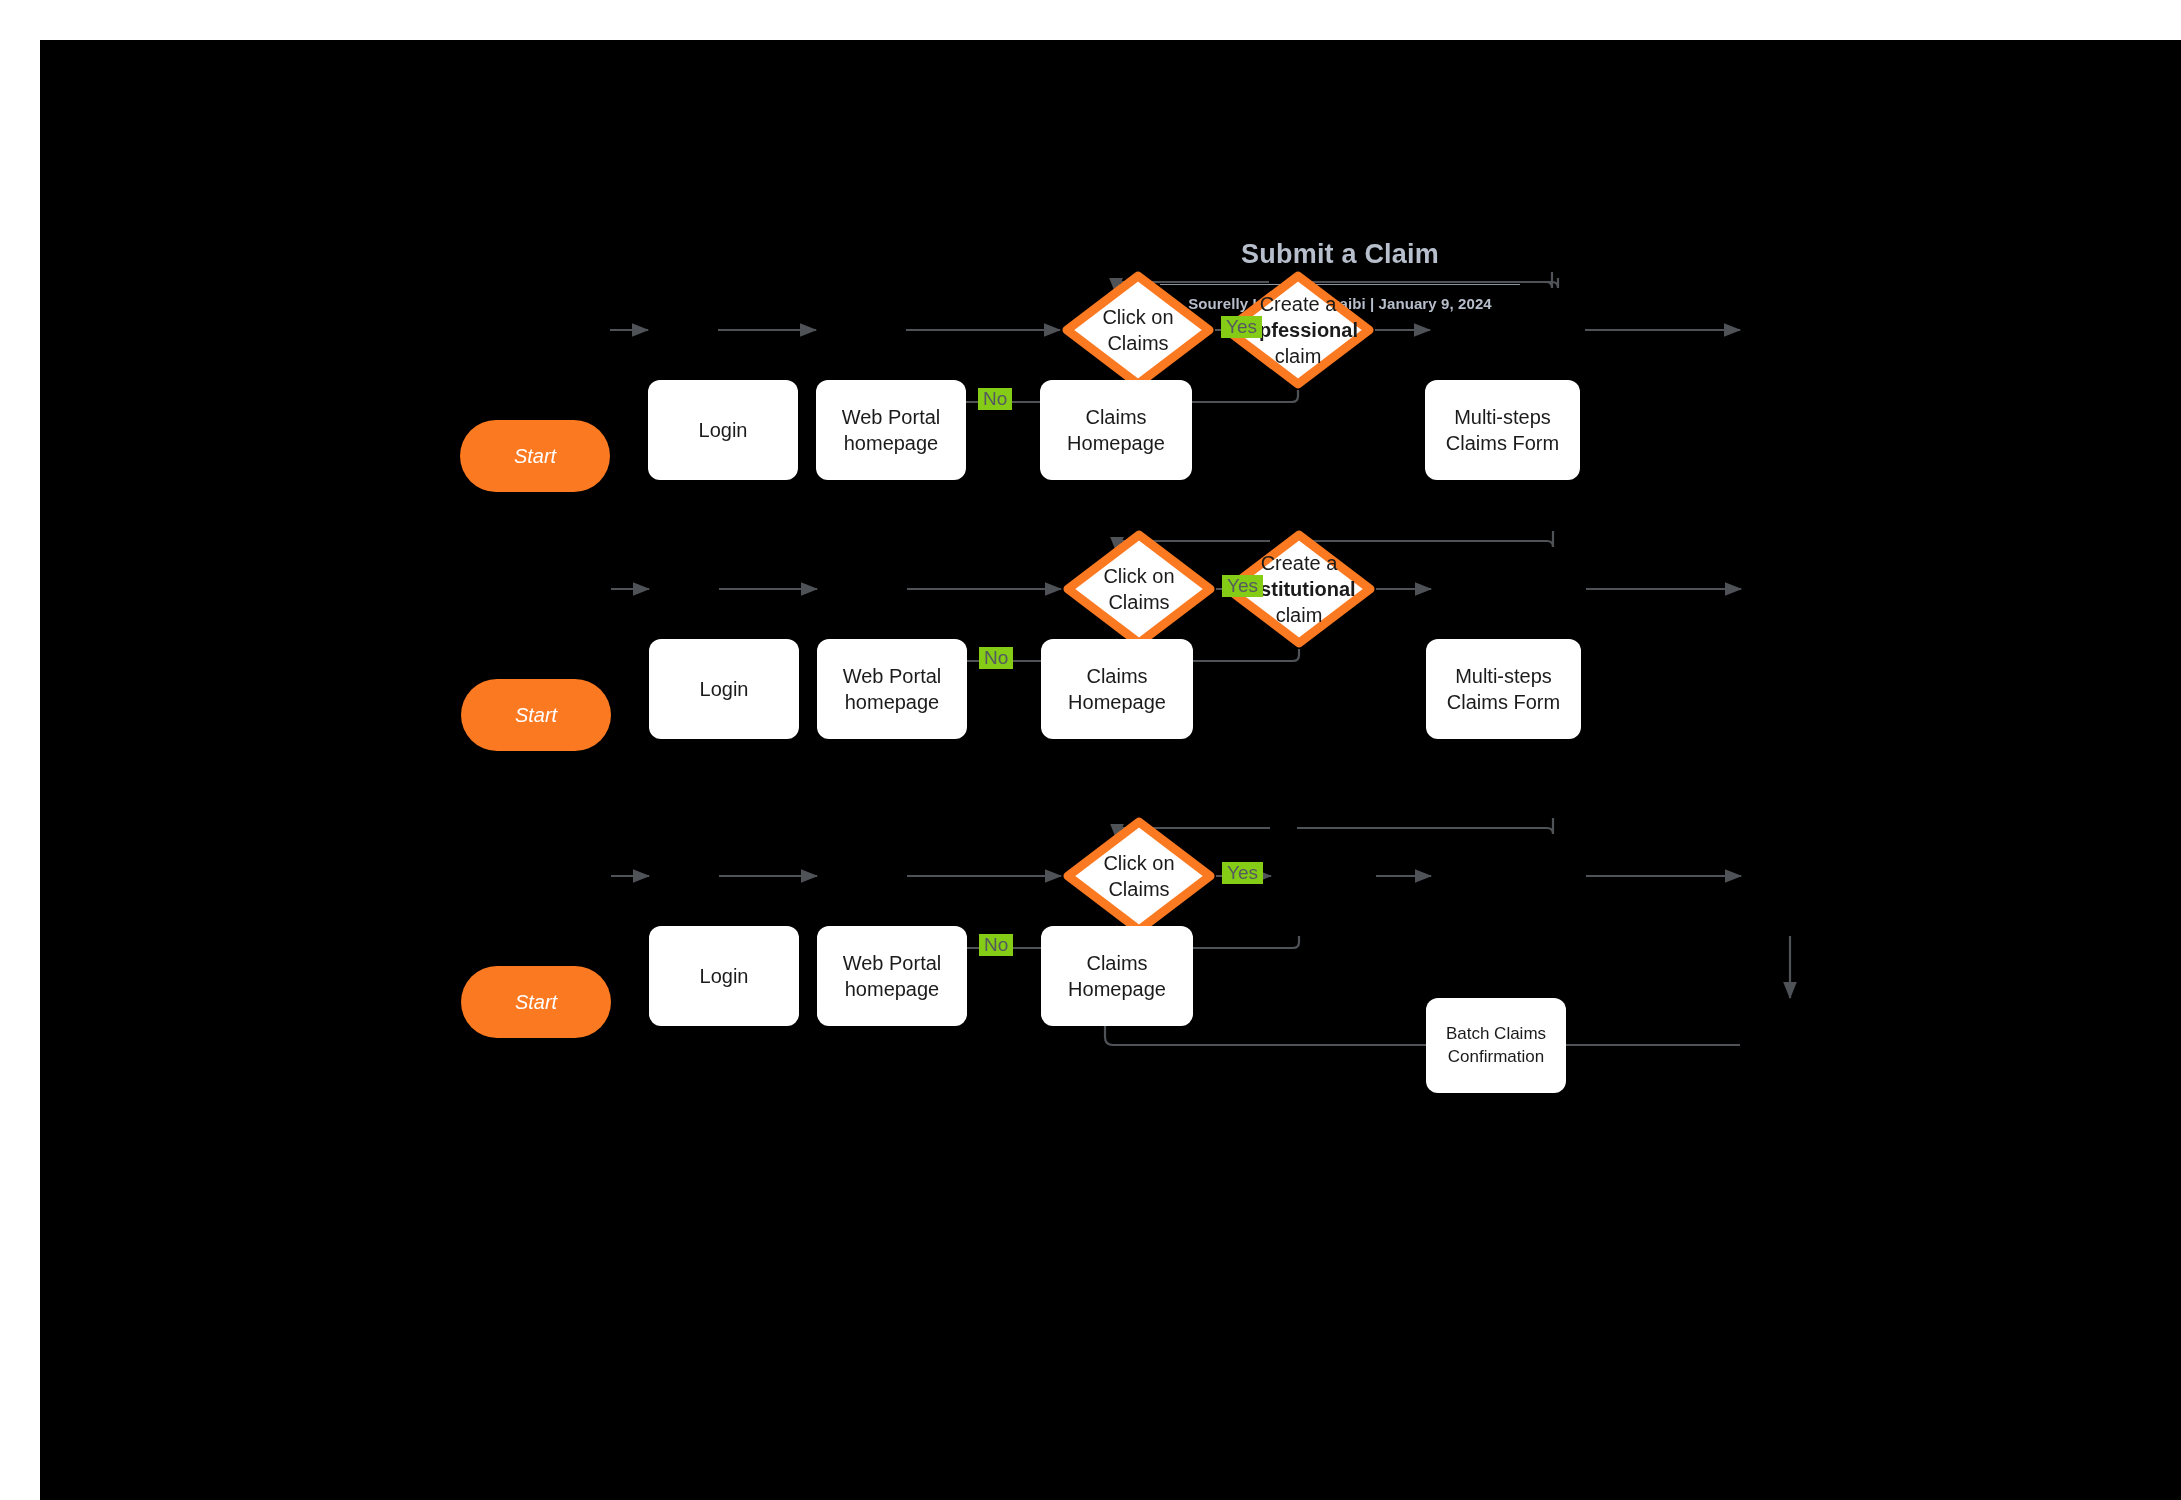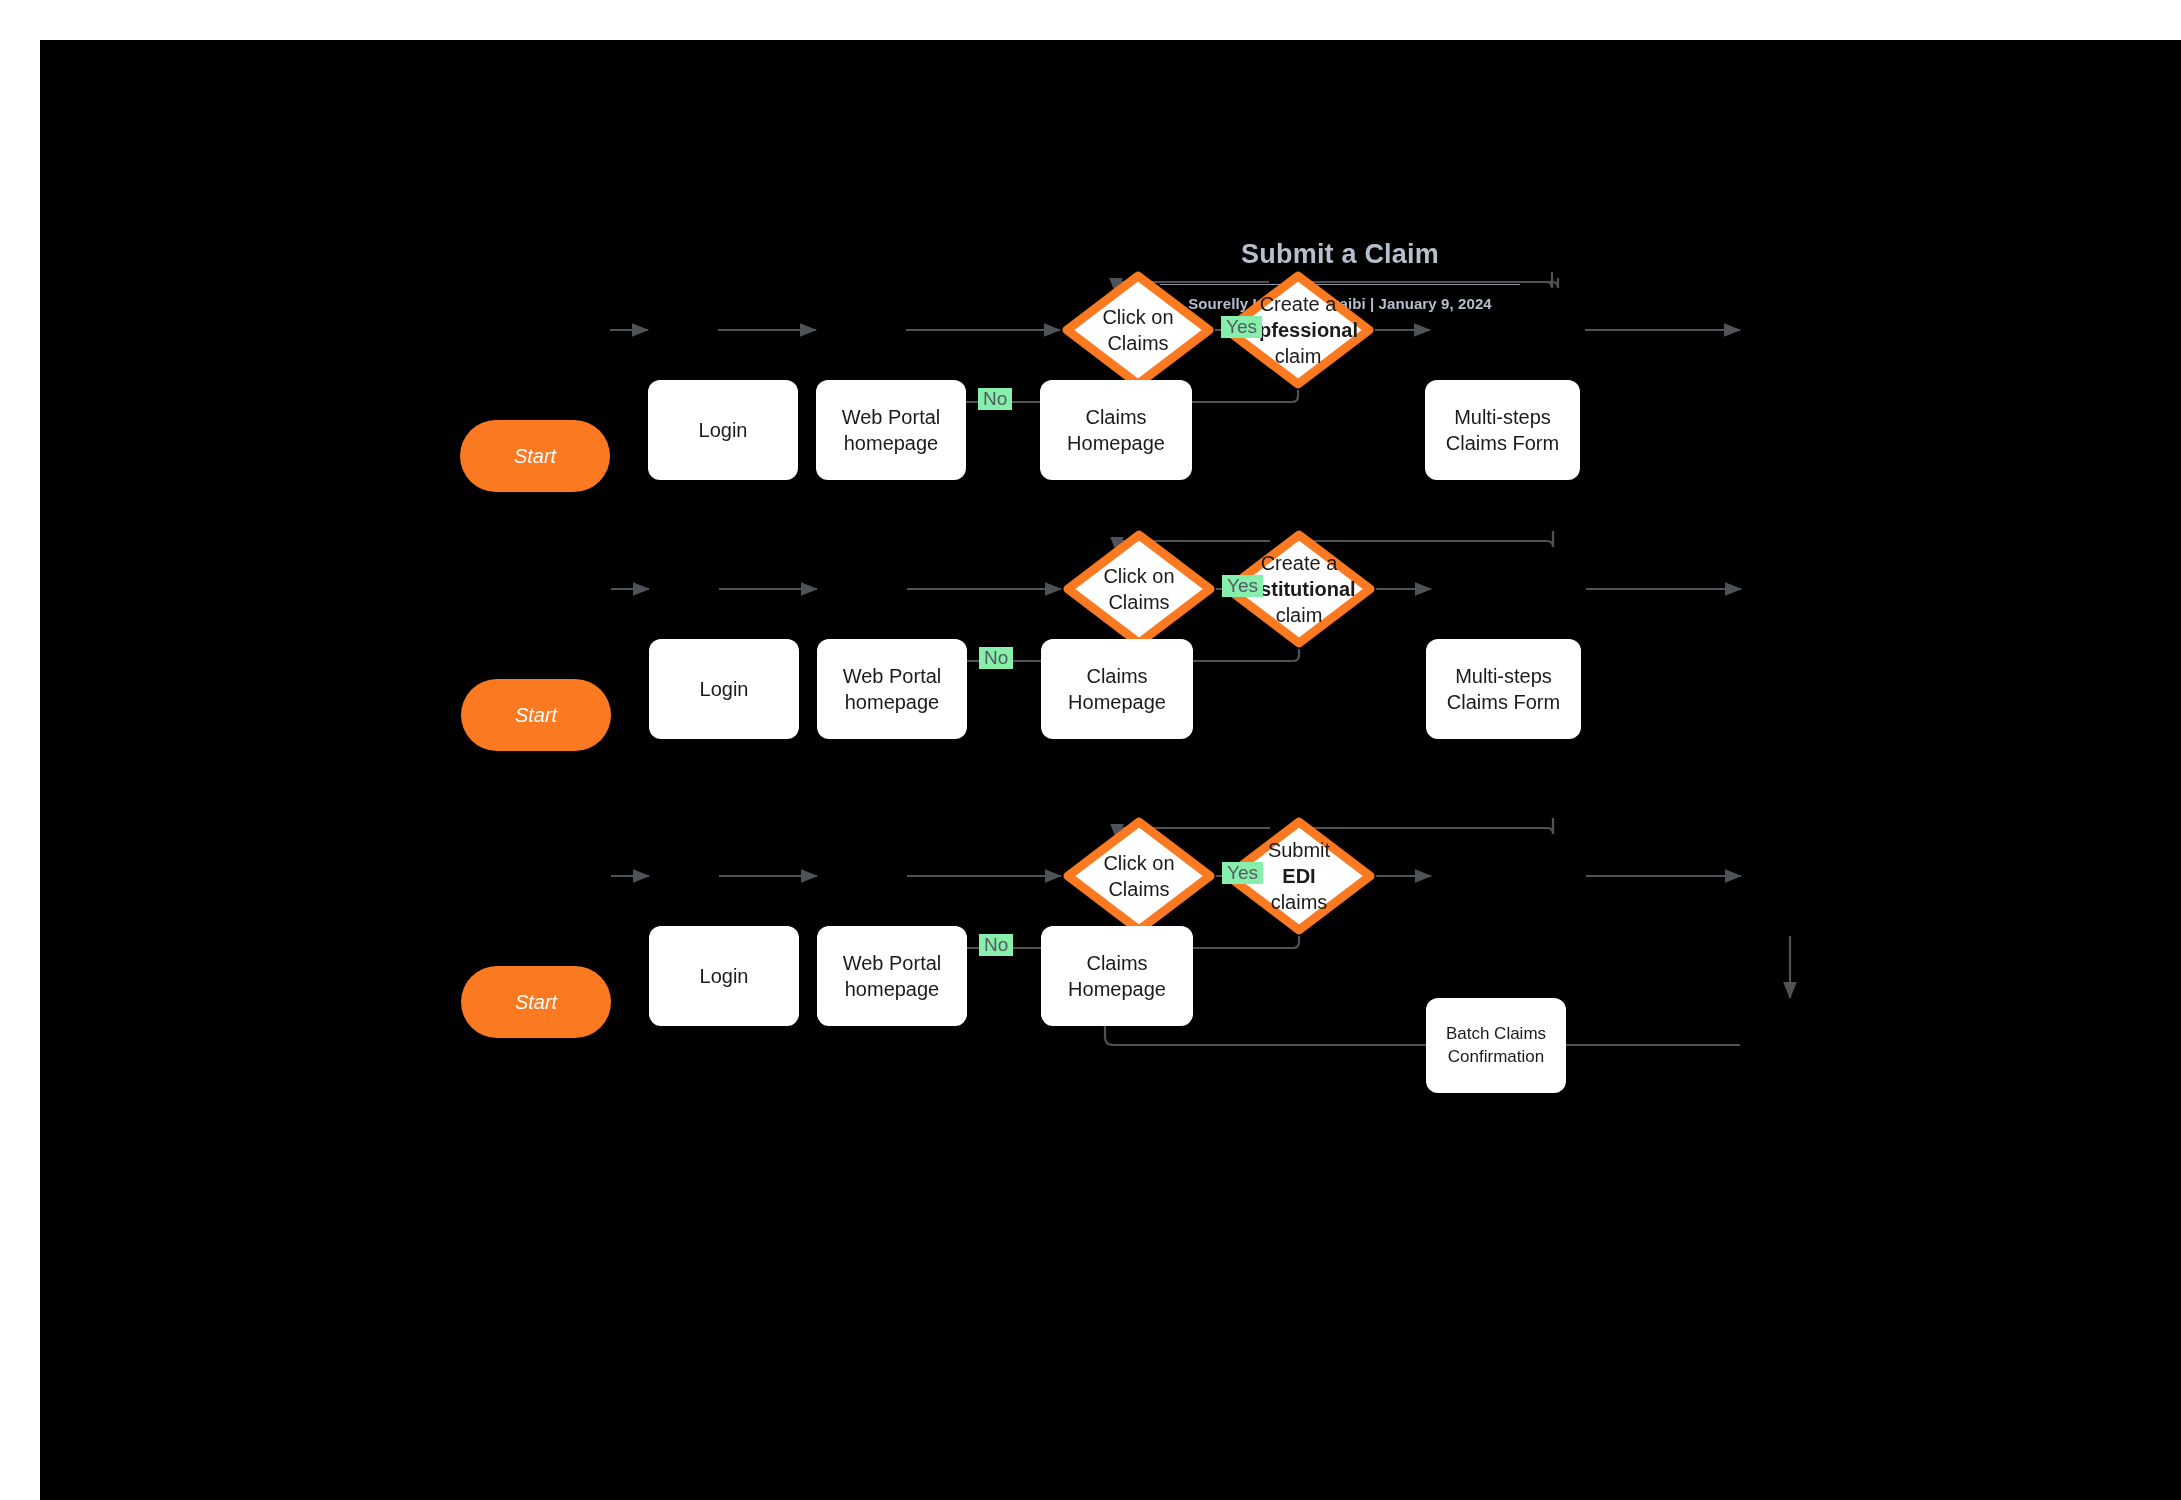--- a/index.html
+++ b/index.html
@@ -26,21 +26,21 @@
   .small{font-size:17px;}
 
   .dia{position:absolute;width:152px;height:118px;z-index:3;}
   .dia .shape{position:absolute;left:0;top:0;width:100%;height:100%;}
   .dia .dtext{position:absolute;left:-14px;top:0;width:180px;height:118px;
       display:flex;align-items:center;justify-content:center;text-align:center;
       color:#1b1b1b;font-size:20px;line-height:1.3;z-index:4;}
   .dia .dtext b{font-weight:bold;}
 
   .elabel{position:absolute;z-index:5;font-size:19px;color:#555a60;
-          background:#86efac;padding:0 5px;}
+          background:#84cc16;padding:0 5px;}
 </style>
 </head>
 <body>
 
 <div id="page">
   <div id="canvas">
 
     <div class="titleblock">
       <div class="title">Submit a Claim</div>
       <div class="titlerule"></div>
@@ -200,32 +200,20 @@
       <svg class="shape" viewBox="0 0 152 118">
         <polygon points="76,5 147,59 76,113 5,59" fill="#ffffff" stroke="#fa7921" stroke-width="9" stroke-linejoin="round"></polygon>
       </svg>
       <div class="dtext">Click on<br>Claims</div>
     </div>
 
     <div class="node proc" style="left:1001px;top:886px;width:152px;height:100px;">
       <span>Claims<br>Homepage</span>
     </div>
 
-    <div class="dia" style="left:1183px;top:777px;">
-      <svg class="shape" viewBox="0 0 152 118">
-        <polygon points="76,5 147,59 76,113 5,59" fill="#ffffff" stroke="#fa7921" stroke-width="9" stroke-linejoin="round"></polygon>
-      </svg>
-      <div class="dtext">
-        <span>
-          <span>Submit</span><br>
-          <b>EDI</b><br>
-          <span>claims</span>
-        </span>
-      </div>
-    </div>
 
 
     <div class="node proc small" style="left:1386px;top:958px;width:140px;height:95px;top:958px;">
       <span>Batch Claims<br>Confirmation</span>
     </div>
 
     <div class="elabel" style="left:1182px;top:822px;">Yes</div>
     <div class="elabel" style="left:939px;top:894px;">No</div>
 
   </div>

